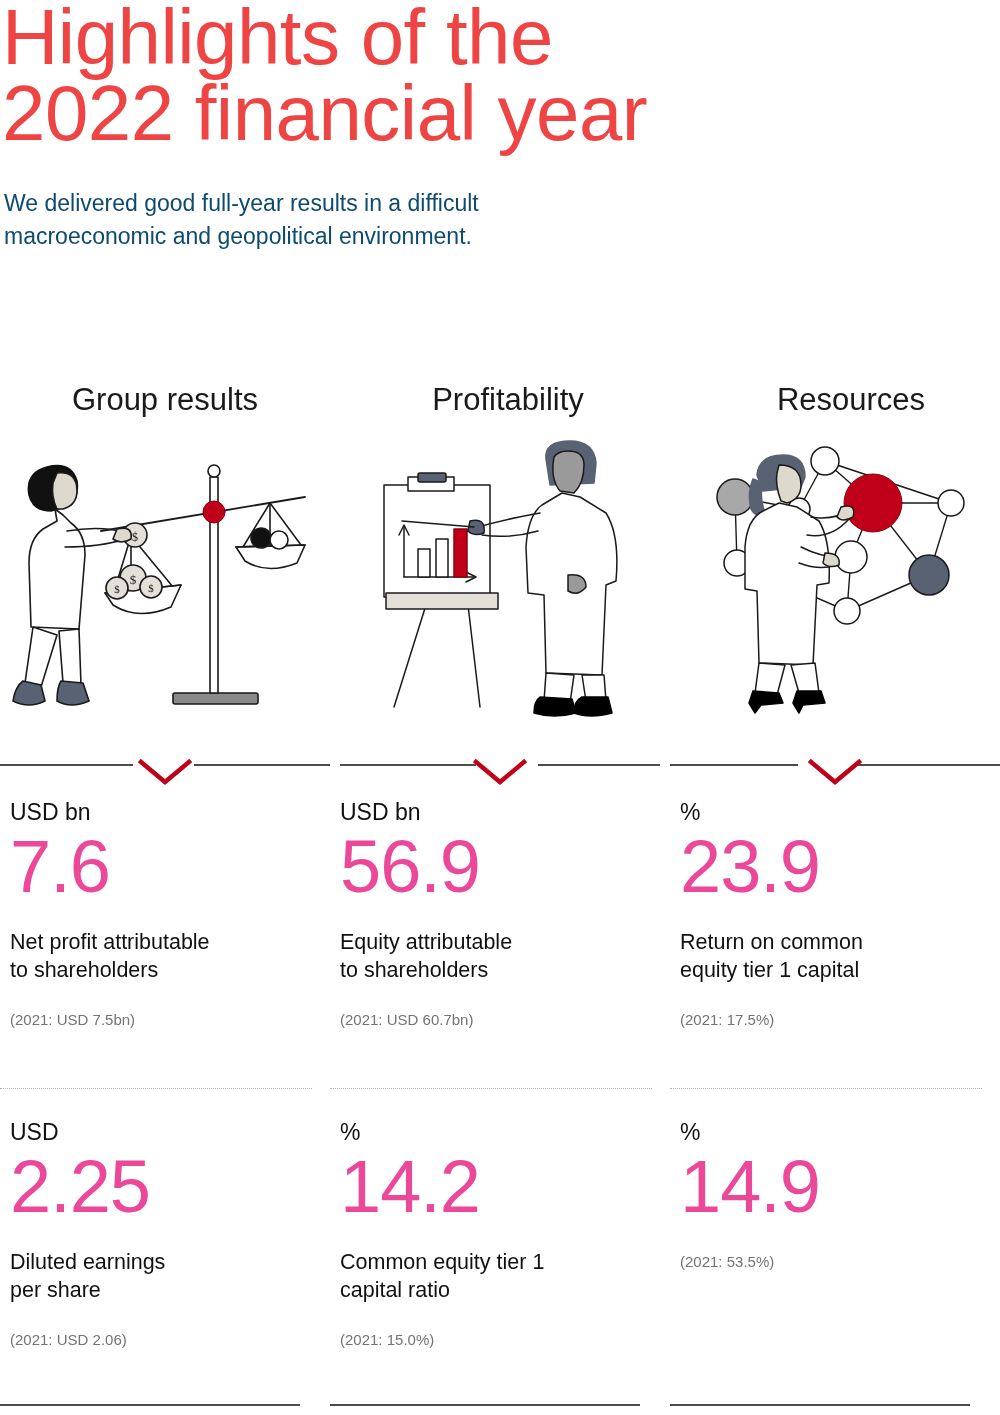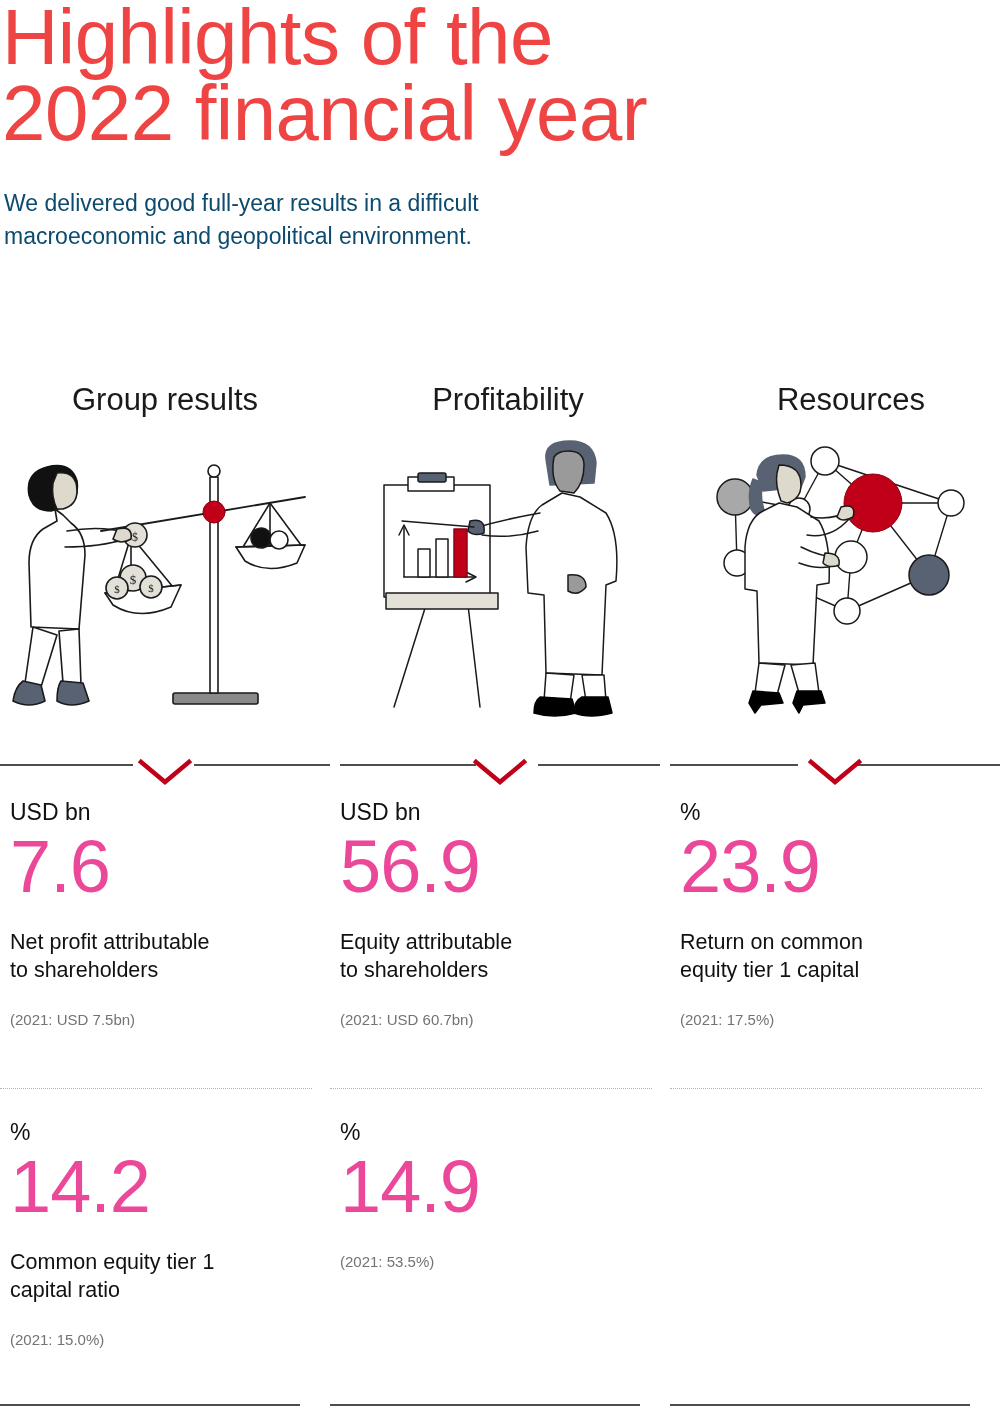--- a/index.html
+++ b/index.html
@@ -420,20 +420,27 @@
 </div>
 
 <div class="dot-row">
   <div class="dot-seg"></div>
   <div class="dot-seg"></div>
   <div class="dot-seg"></div>
 </div>
 
 <div class="kpi-grid row2">
   <div class="kpi">
+    <div class="kpi-unit">USD</div>
+    <div class="kpi-value">2.25</div>
+    <div class="kpi-label">Diluted earnings
+per share</div>
+    <div class="kpi-prior">(2021: USD 2.06)</div>
+  </div>
+  <div class="kpi">
     <div class="kpi-unit">%</div>
     <div class="kpi-value">14.2</div>
     <div class="kpi-label">Common equity tier 1
 capital ratio</div>
     <div class="kpi-prior">(2021: 15.0%)</div>
   </div>
   <div class="kpi">
     <div class="kpi-unit">%</div>
     <div class="kpi-value">14.9</div>
     <div class="kpi-prior">(2021: 53.5%)</div>

